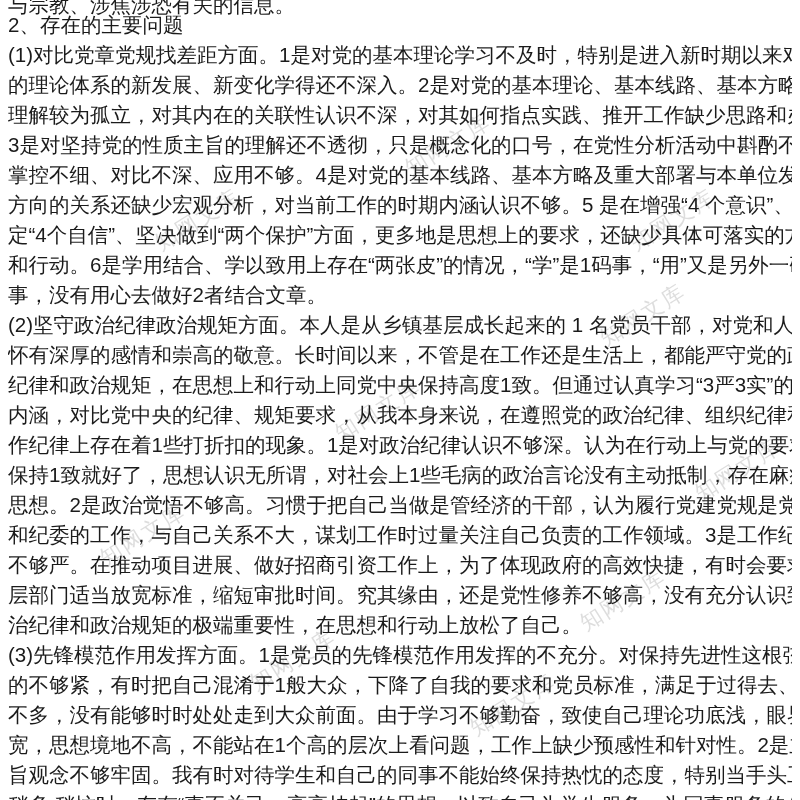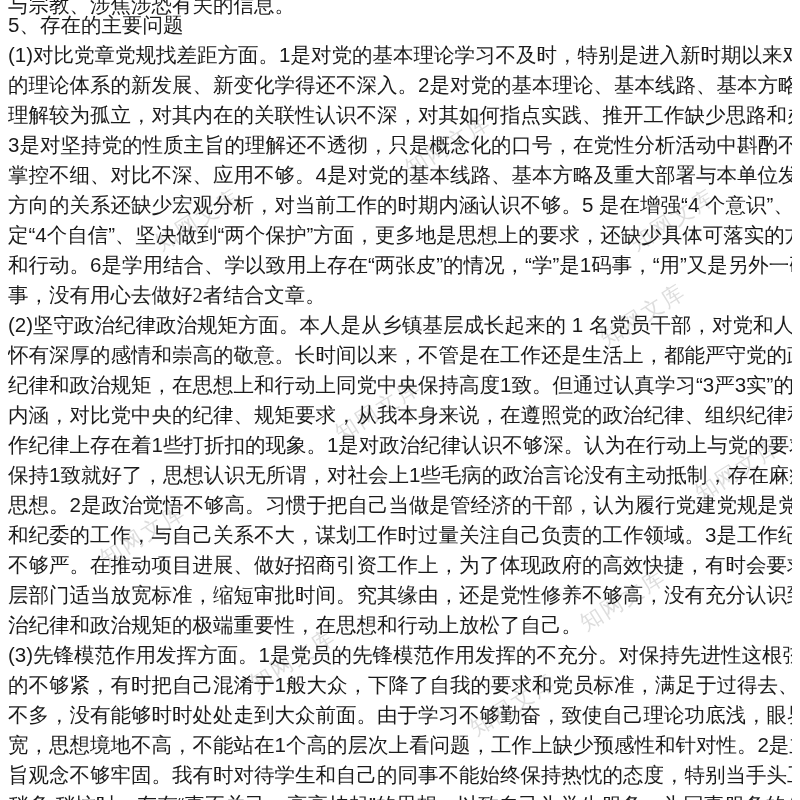--- a/index.html
+++ b/index.html
@@ -94,21 +94,21 @@
       <div class="wm" style="left: 595px; top: 300px;">知网文库</div>
       <div class="wm" style="left: 575px; top: 585px;">知网文库</div>
       <div class="wm" style="left: 245px; top: 645px;">知网文库</div>
       <div class="wm" style="left: 95px; top: 520px;">知网文库</div>
       <div class="wm" style="left: 690px; top: 455px;">知网文库</div>
       <div class="wm" style="left: 465px; top: 690px;">知网文库</div>
     </div>
 
   <div id="doc-body">
       <div class="line last clip-top" style="top: -10px;">与宗教、涉焦涉恐有关的信息。</div>
-      <div class="line last" style="top: 10px;">5、存在的主要问题</div>
+      <div class="line last" style="top: 10px;">2、存在的主要问题</div>
       <div class="line just" style="top: 40px;">
         <span>(</span>
         <span>1</span>
         <span>)</span>
         <span>对</span>
         <span>比</span>
         <span>党</span>
         <span>章</span>
         <span>党</span>
         <span>规</span>
@@ -436,21 +436,21 @@
         <span>“</span>
         <span>用</span>
         <span>”</span>
         <span>又</span>
         <span>是</span>
         <span>另</span>
         <span>外</span>
         <span>一</span>
         <span>码</span>
       </div>
-      <div class="line last" style="top: 280px; font-family: Liberation Serif, serif;">事，没有用心去做好2者结合文章。</div>
+      <div class="line last" style="top: 280px;">事，没有用心去做好2者结合文章。</div>
       <div class="line just" style="top: 310px;">
         <span>(</span>
         <span>2</span>
         <span>)</span>
         <span>坚</span>
         <span>守</span>
         <span>政</span>
         <span>治</span>
         <span>纪</span>
         <span>律</span>

